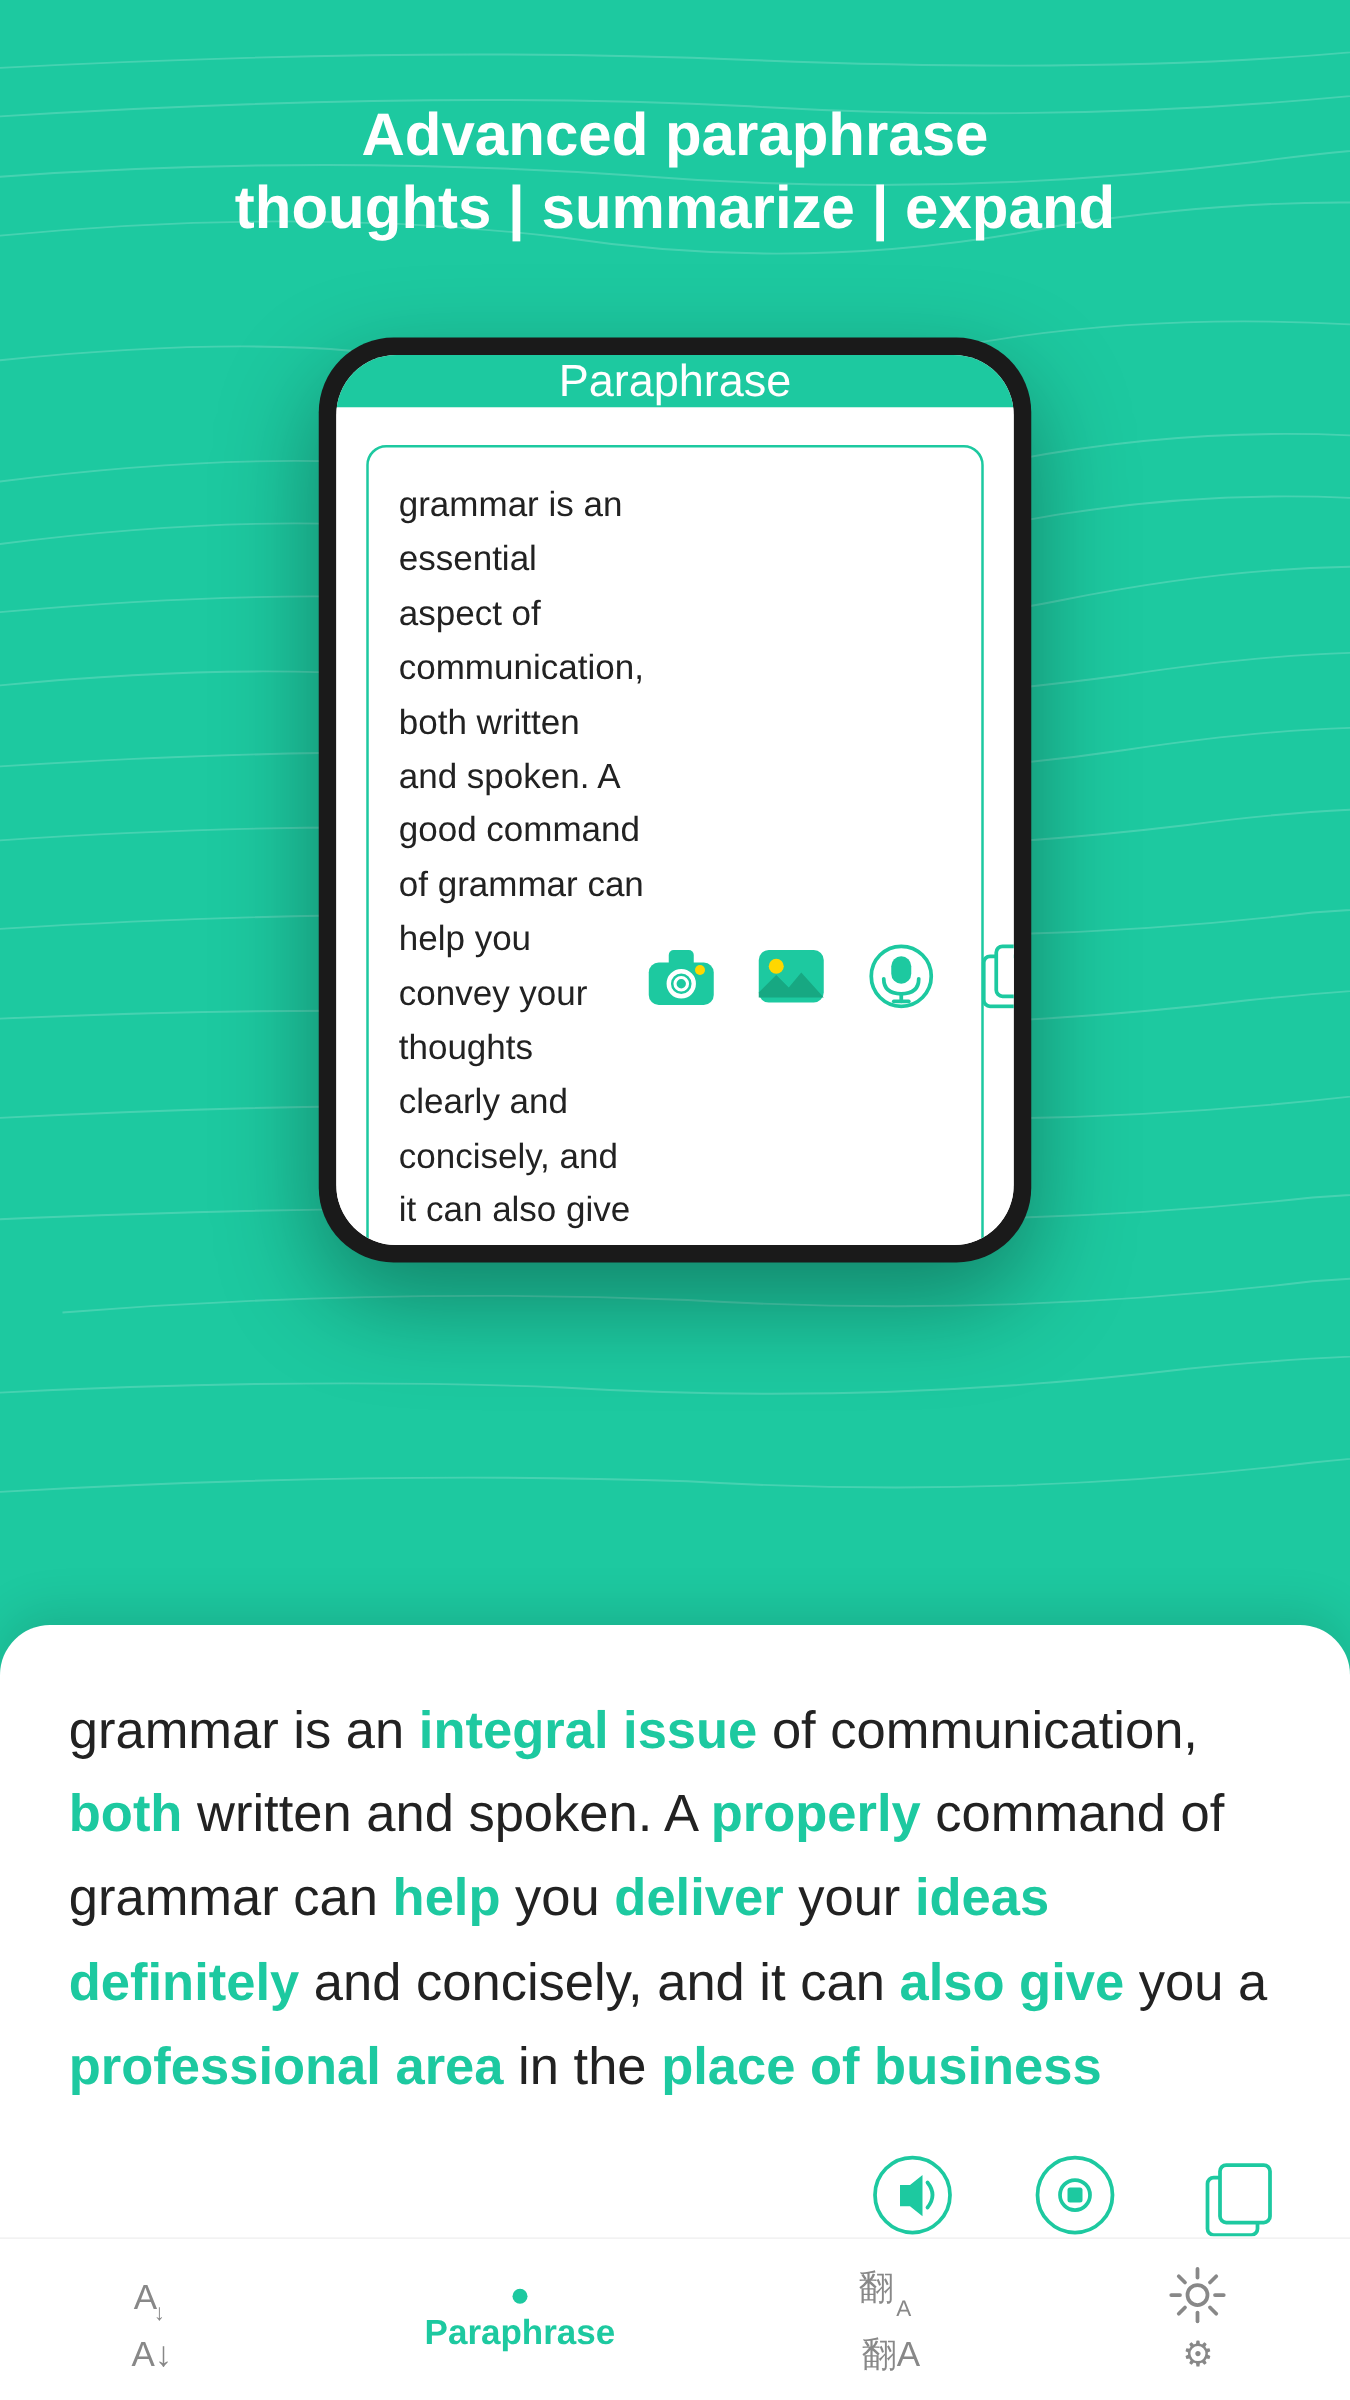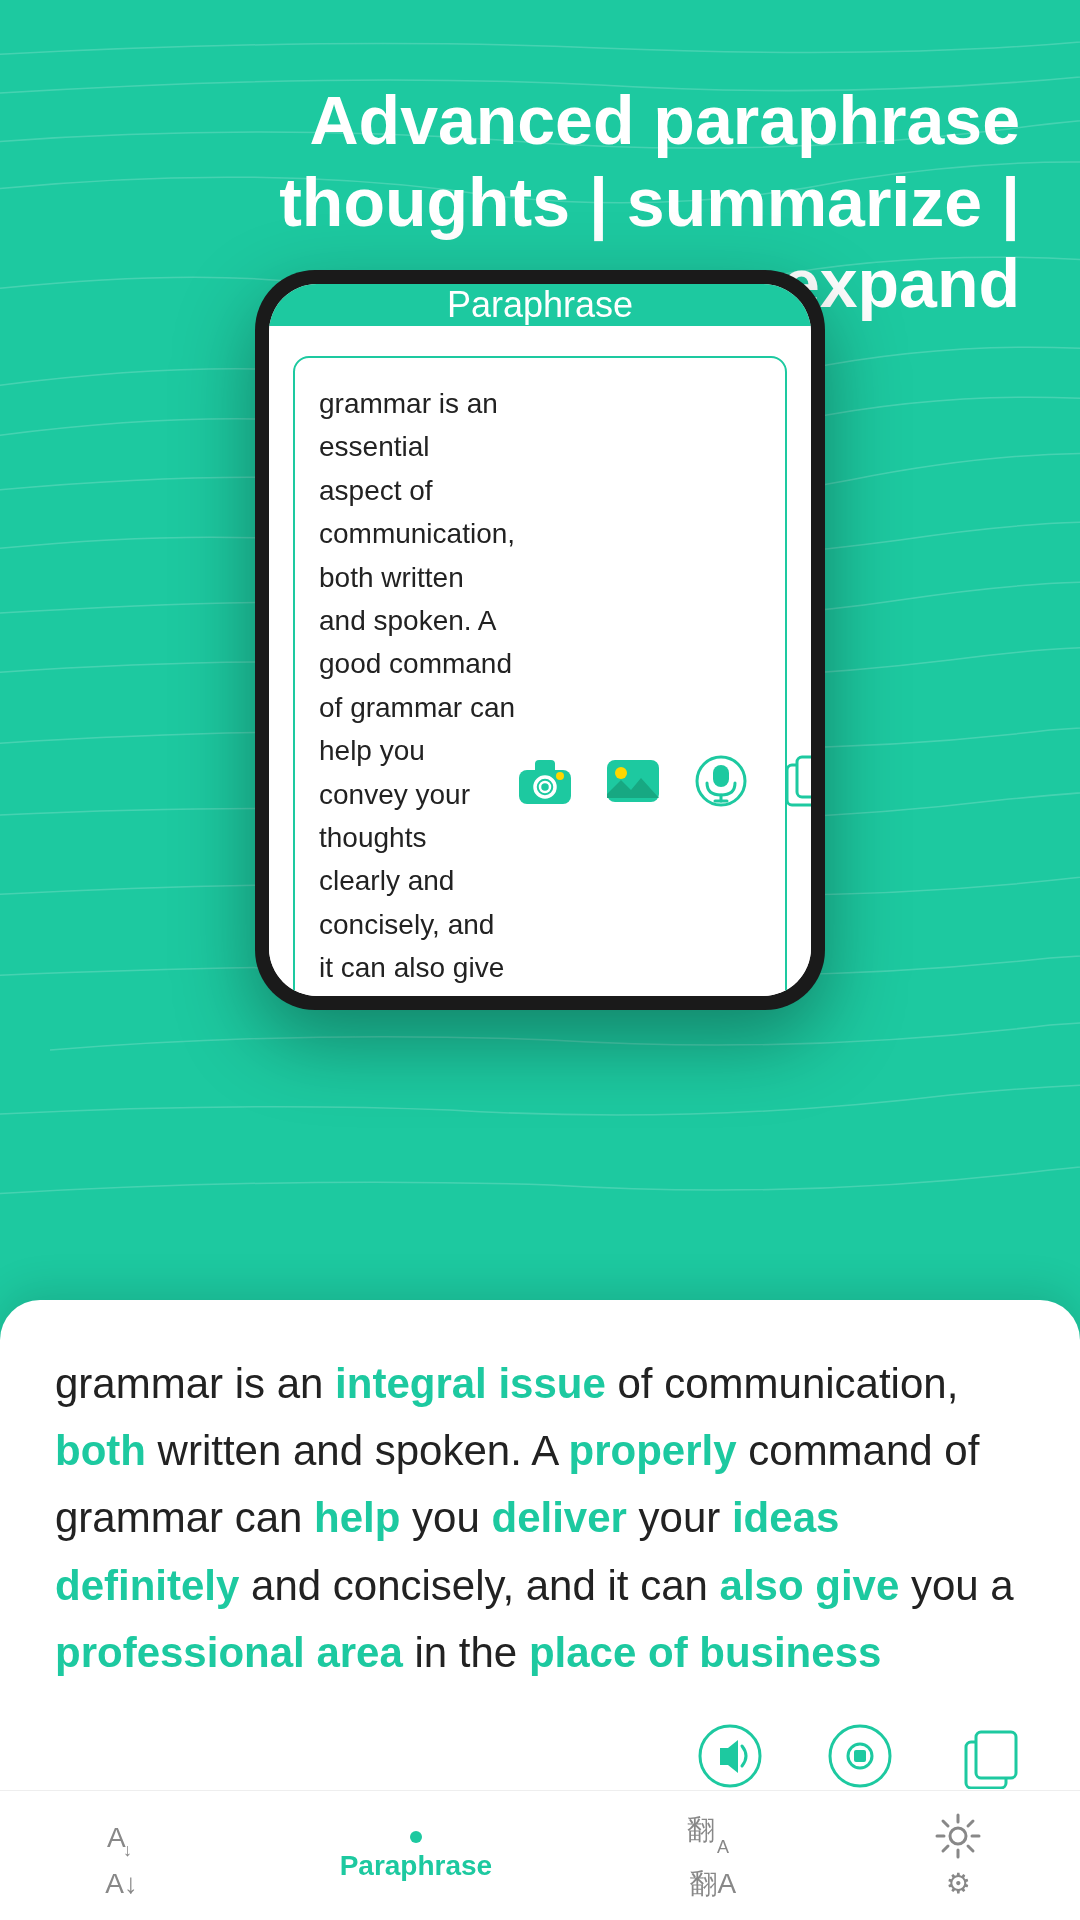--- a/index.html
+++ b/index.html
@@ -11,23 +11,23 @@
       background-color: #1DC9A0;
       font-family: 'Arial', sans-serif;
       overflow: hidden;
       position: relative;
     }
 
     .hero-title {
       position: absolute;
       top: 80px;
       left: 0; right: 0;
-      text-align: right;
+      text-align: center;
       color: #fff;
-      font-size: 68px;
+      font-size: 48px;
       font-weight: 800;
       line-height: 1.2;
       padding: 0 60px;
     }
 
     
     .phone-mockup {
       position: absolute;
       top: 270px;
       left: 50%;

